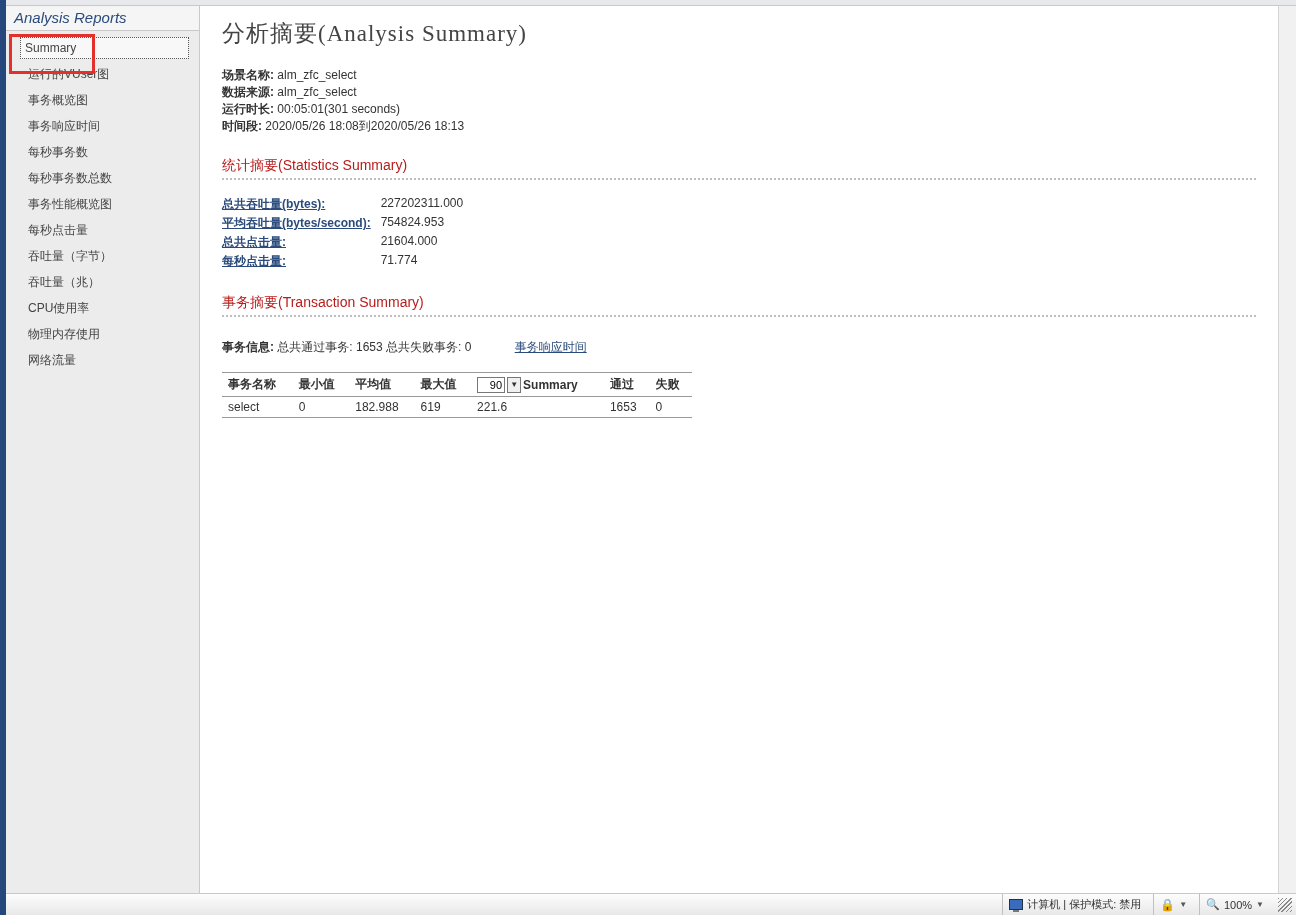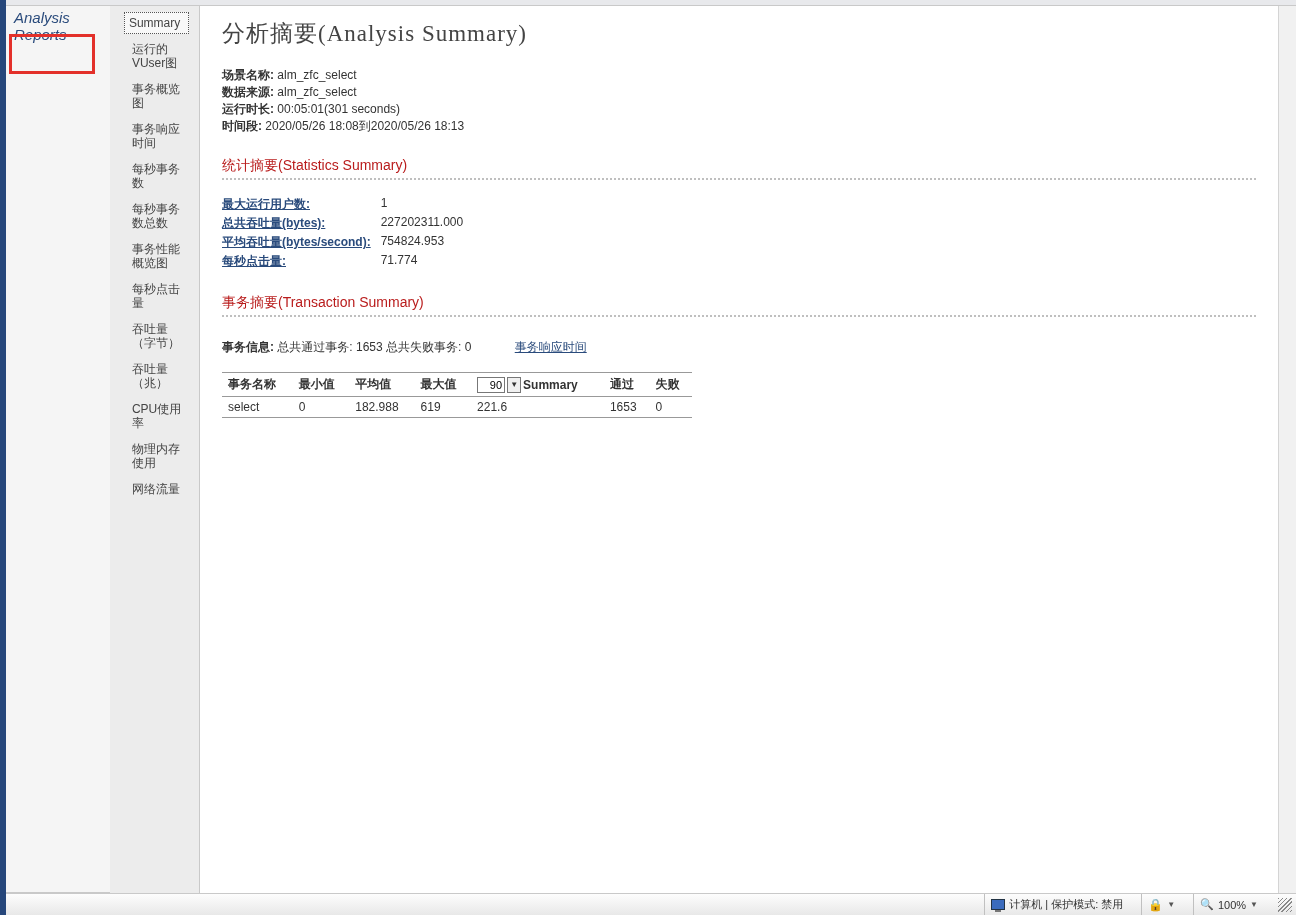--- a/index.html
+++ b/index.html
@@ -1,20 +1,20 @@
 <!DOCTYPE html>
 <html><head>
 <meta charset="utf-8">
 <style>
   * { margin:0; padding:0; box-sizing:border-box; }
   html,body { width:1296px; height:915px; overflow:hidden; font-family:"Microsoft YaHei","SimSun",Arial,sans-serif; font-size:12px; color:#333; background:#fff; }
   .outer { width:1296px; height:915px; display:flex; flex-direction:column; border-left:6px solid #26477b; }
   .top-strip { height:6px; background:#e8e9ec; border-bottom:1px solid #c9c9c9; }
   .body-row { flex:1; display:flex; min-height:0; position:relative; }
-  .sidebar { width:194px; background:#ececec; border-right:1px solid #c9c9c9; display:flex; flex-direction:row; }
+  .sidebar { width:194px; background:#ececec; border-right:1px solid #c9c9c9; display:flex; flex-direction:column; }
   .sidebar-title { font-family:"Segoe UI",sans-serif; font-style:italic; color:#2a4b7c; font-size:15px; padding:3px 8px 4px; border-bottom:1px solid #c9c9c9; background:#f5f5f5; }
   .sidebar-list { padding:6px 0 0 0; }
   .side-item { display:block; padding:4px 8px 4px 22px; color:#444; cursor:pointer; font-size:12px; line-height:14px; margin-bottom:4px; }
   .side-item.selected { border:1px dotted #555; background:#f8f8f8; margin:0 10px 4px 14px; padding:3px 4px; }
   .highlight-box { position:absolute; left:3px; top:28px; width:86px; height:40px; border:3px solid #e3302a; pointer-events:none; z-index:5; }
   .main { flex:1; background:#fff; padding:12px 22px 12px 22px; overflow:auto; }
   h1.page-title { font-family:"Microsoft YaHei","SimSun",serif; font-weight:400; font-size:23px; color:#444; letter-spacing:1px; margin-bottom:18px; }
   .meta-row { font-size:12px; line-height:17px; }
   .meta-row .meta-label { font-weight:700; }
   .section-head { color:#b91c1c; font-size:14px; margin-top:22px; padding-bottom:3px; border-bottom:2px dotted #bfbfbf; display:inline-block; min-width:100%; }
@@ -25,21 +25,21 @@
   .tx-info-line .bold { font-weight:700;margin-top:32px; }
   .tx-link { color:#2a4b7c; text-decoration:underline; cursor:pointer; margin-left:40px; }
   table.tx-table { margin-top:16px; border-collapse:collapse; width:470px; border-top:1px solid #999; border-bottom:1px solid #999; }
   table.tx-table th, table.tx-table td { font-size:12px; text-align:left; padding:3px 6px; }
   table.tx-table thead tr { border-bottom:1px solid #999; }
   table.tx-table th { font-weight:700; }
   .pct-cell { display:flex; align-items:center; gap:2px; }
   .pct-input { width:28px; height:16px; border:1px solid #777; font-size:11px; text-align:right; padding-right:2px; background:#fff; }
   .pct-drop { width:14px; height:16px; border:1px solid #777; background:#f0f0f0; display:flex; align-items:center; justify-content:center; font-size:8px; cursor:pointer; }
   .right-scroll { width:18px; background:#f1f1f1; border-left:1px solid #d4d4d4; }
-  .statusbar { height:22px; border-top:1px solid #c9c9c9; background:linear-gradient(#fdfdfd,#e8e8e8); display:flex; align-items:center; justify-content:flex-end; font-size:11px; color:#333; padding:0 4px; gap:12px; }
+  .statusbar { height:22px; border-top:1px solid #c9c9c9; background:linear-gradient(#fdfdfd,#e8e8e8); display:flex; align-items:center; justify-content:flex-end; font-size:11px; color:#333; padding:0 4px; gap:6px; }
   .status-seg { display:flex; align-items:center; gap:4px; padding:0 6px; border-left:1px solid #c0c0c0; height:100%; }
   .monitor-icon { width:14px; height:11px; background:#3a6bbd; border:1px solid #234; position:relative; }
   .monitor-icon::after { content:""; position:absolute; left:3px; bottom:-3px; width:6px; height:2px; background:#777; }
   .lock-icon { font-size:12px; color:#a98b2c; }
   .zoom-icon { font-size:11px; color:#555; }
   .drop-glyph { font-size:8px; color:#555; }
   .resize-grip { width:14px; height:14px; background:repeating-linear-gradient(135deg,#888 0 1px,transparent 1px 3px); margin-left:2px; }
 </style>
 </head>
 <body>
@@ -73,31 +73,31 @@
 
       <div class="meta-row"><span class="meta-label">场景名称:</span><span> alm_zfc_select</span></div>
       <div class="meta-row"><span class="meta-label">数据来源:</span><span> alm_zfc_select</span></div>
       <div class="meta-row"><span class="meta-label">运行时长:</span><span> 00:05:01(301 seconds)</span></div>
       <div class="meta-row"><span class="meta-label">时间段:</span><span>   2020/05/26 18:08到2020/05/26 18:13</span></div>
 
       <div class="section-head">统计摘要(Statistics Summary)</div>
 
       <table class="stats-table">
         <tbody>
-            <tr>
-              <td><span class="stat-label">最大运行用户数:</span></td>
-              <td>1</td>
-            </tr>
         <tr>
               <td><span class="stat-label">总共吞吐量(bytes):</span></td>
               <td>227202311.000</td>
             </tr>
         <tr>
               <td><span class="stat-label">平均吞吐量(bytes/second):</span></td>
               <td>754824.953</td>
+            </tr>
+        <tr>
+              <td><span class="stat-label">总共点击量:</span></td>
+              <td>21604.000</td>
             </tr>
         <tr>
               <td><span class="stat-label">每秒点击量:</span></td>
               <td>71.774</td>
             </tr>
       </tbody>
         </table>
 
       <div class="section-head">事务摘要(Transaction Summary)</div>
 

